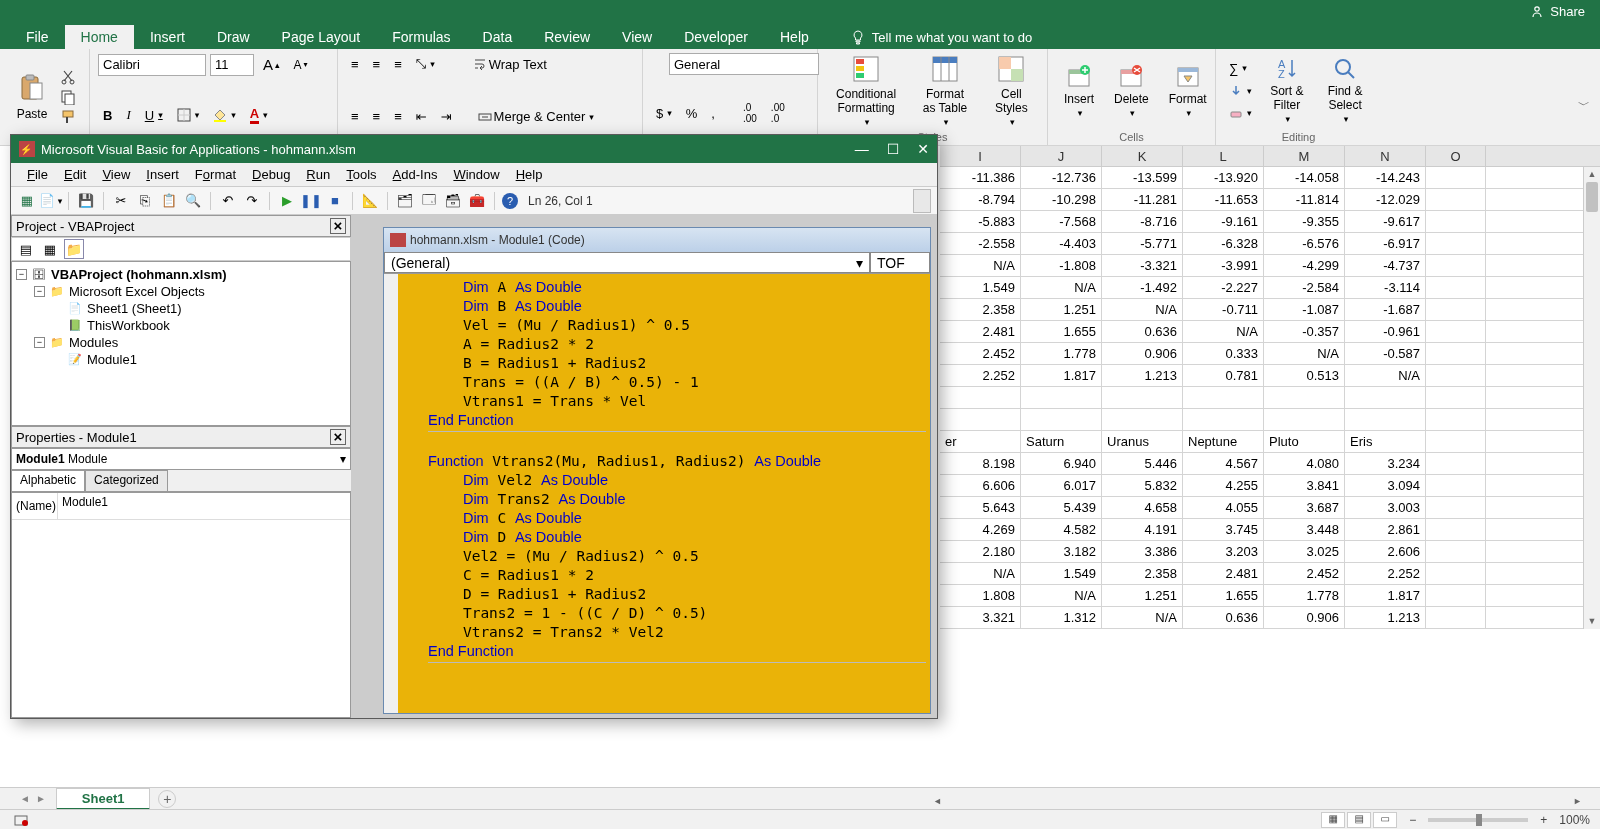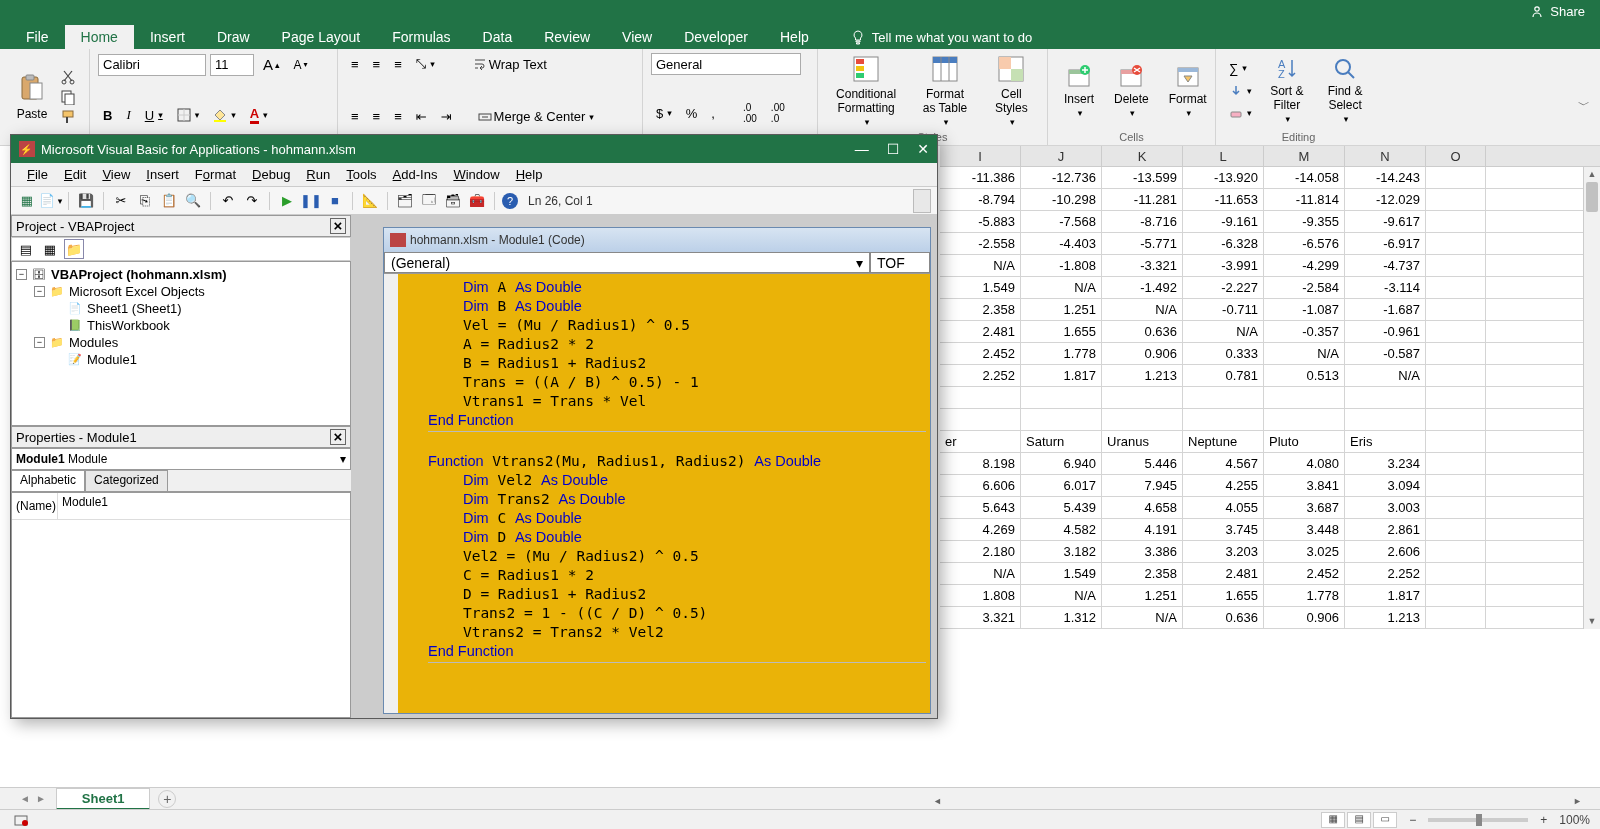--- a/index.html
+++ b/index.html
@@ -17,21 +17,21 @@
 
 
 .ribbon { height: 97px; background: #f1f1f1; border-bottom: 1px solid #d4d4d4; display: flex; position: relative; }
 .ribbon-group { border-right: 1px solid #d4d4d4; padding: 4px 8px; display: flex; flex-direction: column; justify-content: space-between; position: relative; }
 .ribbon-group-label { font-size: 11px; color: #666; text-align: center; position: absolute; bottom: 2px; left: 0; right: 0; }
 .ribbon-row { display: flex; align-items: center; gap: 4px; }
 .ribbon-btn { padding: 2px 4px; border: 1px solid transparent; cursor: pointer; font-size: 13px; display: flex; align-items: center; gap: 2px; }
 .big-btn { display: flex; flex-direction: column; align-items: center; padding: 4px 8px; font-size: 12px; gap: 2px; }
 .font-select { width: 108px; height: 22px; font-size: 13px; border: 1px solid #ababab; background: #fff; padding: 8px 4px; }
 .size-select { width: 44px; height: 22px; font-size: 13px; border: 1px solid #ababab; background: #fff; padding: 0 4px; }
-.num-select { width: 150px; height: 22px; font-size: 13px; border: 1px solid #ababab; background: #fff; padding: 0 4px; }
+.num-select { width: 150px; height: 22px; font-size: 13px; border: 1px solid #ababab; background: #fff; padding: 0 4px; margin-left: 18px; }
 .dropdown-arrow::after { content: "▾"; font-size: 9px; margin-left: 2px; }
 .collapse-btn { position: absolute; right: 10px; top: 50%; font-size: 12px; color: #666; cursor: pointer; }
 
 
 .sheet-area { position: absolute; top: 146px; left: 0; right: 0; bottom: 40px; overflow: hidden; }
 .sheet-grid { position: absolute; right: 0; top: 0; width: 660px; }
 .col-headers { display: flex; height: 21px; background: #e6e6e6; border-bottom: 1px solid #ccc; }
 .col-header { width: 81px; text-align: center; font-size: 13px; border-right: 1px solid #ccc; line-height: 21px; color: #333; }
 .col-header.last { width: 60px; }
 .grid-row { display: flex; height: 22px; border-bottom: 1px solid #d4d4d4; }
@@ -481,21 +481,21 @@
           <div class="cell">6.940</div>
           <div class="cell">5.446</div>
           <div class="cell">4.567</div>
           <div class="cell">4.080</div>
           <div class="cell">3.234</div>
           <div class="cell" style="width: 60px;"></div>
         </div>
         <div class="grid-row">
           <div class="cell">6.606</div>
           <div class="cell">6.017</div>
-          <div class="cell">7.945</div>
+          <div class="cell">5.832</div>
           <div class="cell">4.255</div>
           <div class="cell">3.841</div>
           <div class="cell">3.094</div>
           <div class="cell" style="width: 60px;"></div>
         </div>
         <div class="grid-row">
           <div class="cell">5.643</div>
           <div class="cell">5.439</div>
           <div class="cell">4.658</div>
           <div class="cell">4.055</div>

